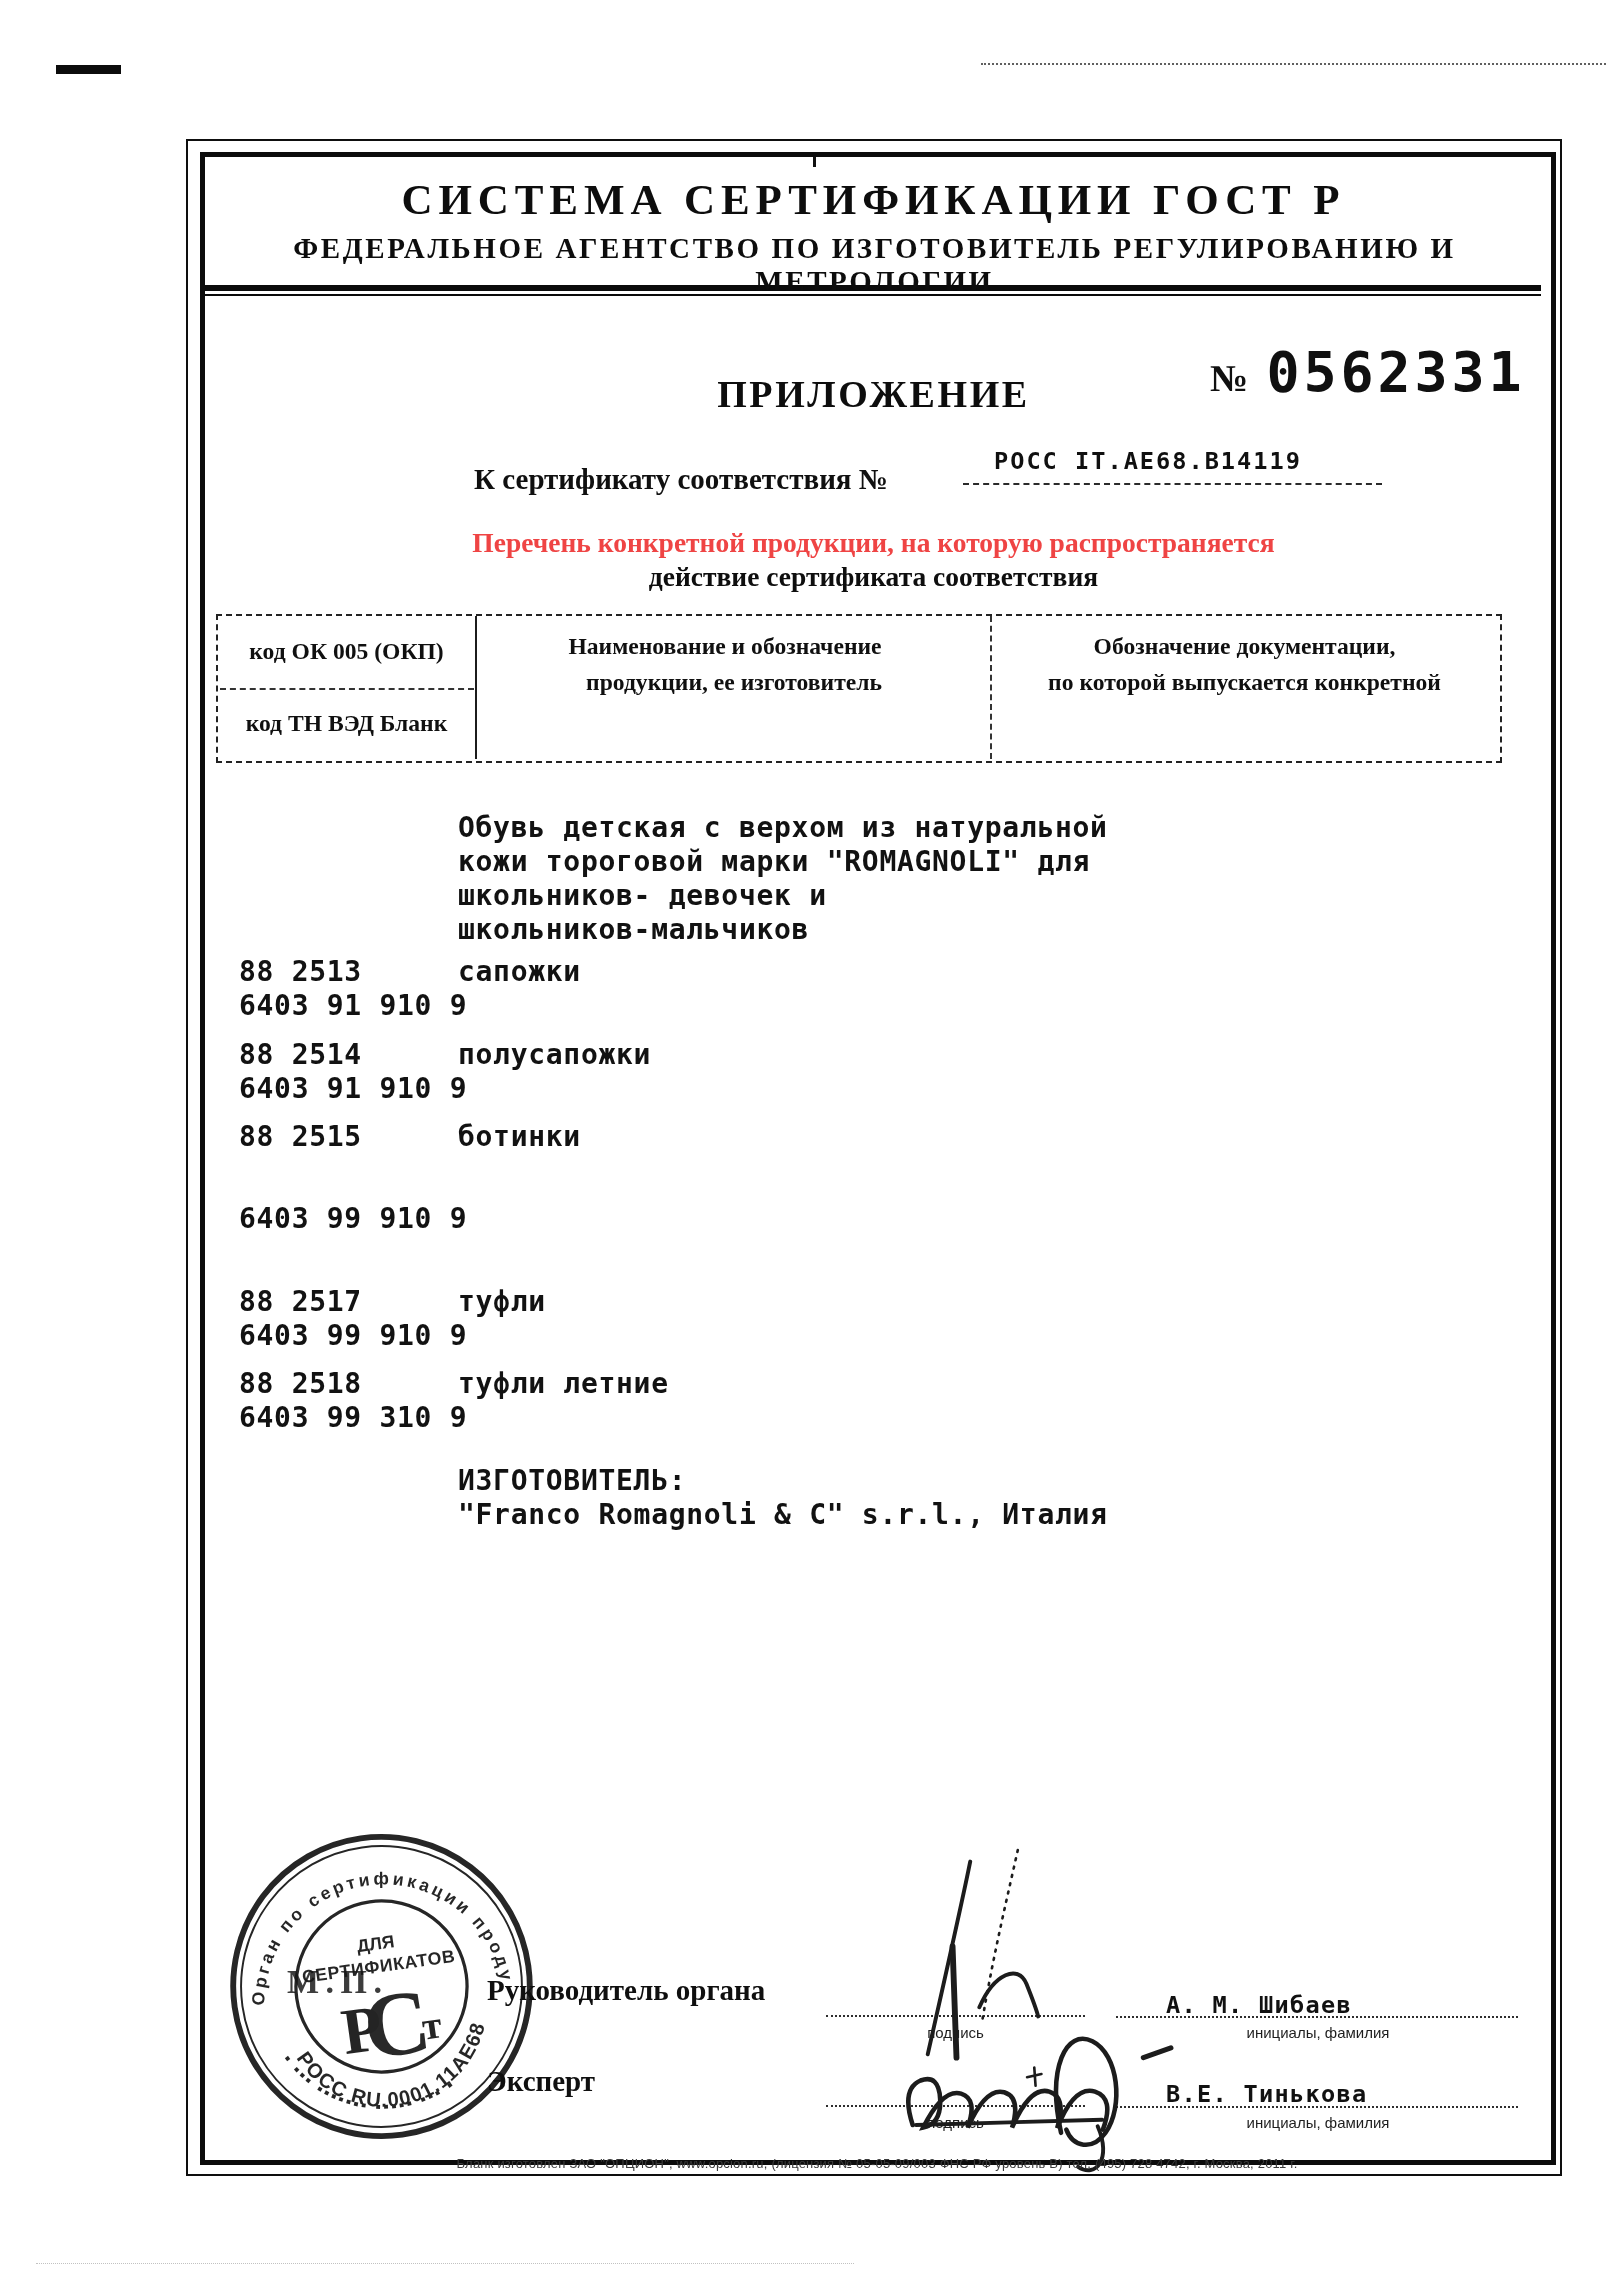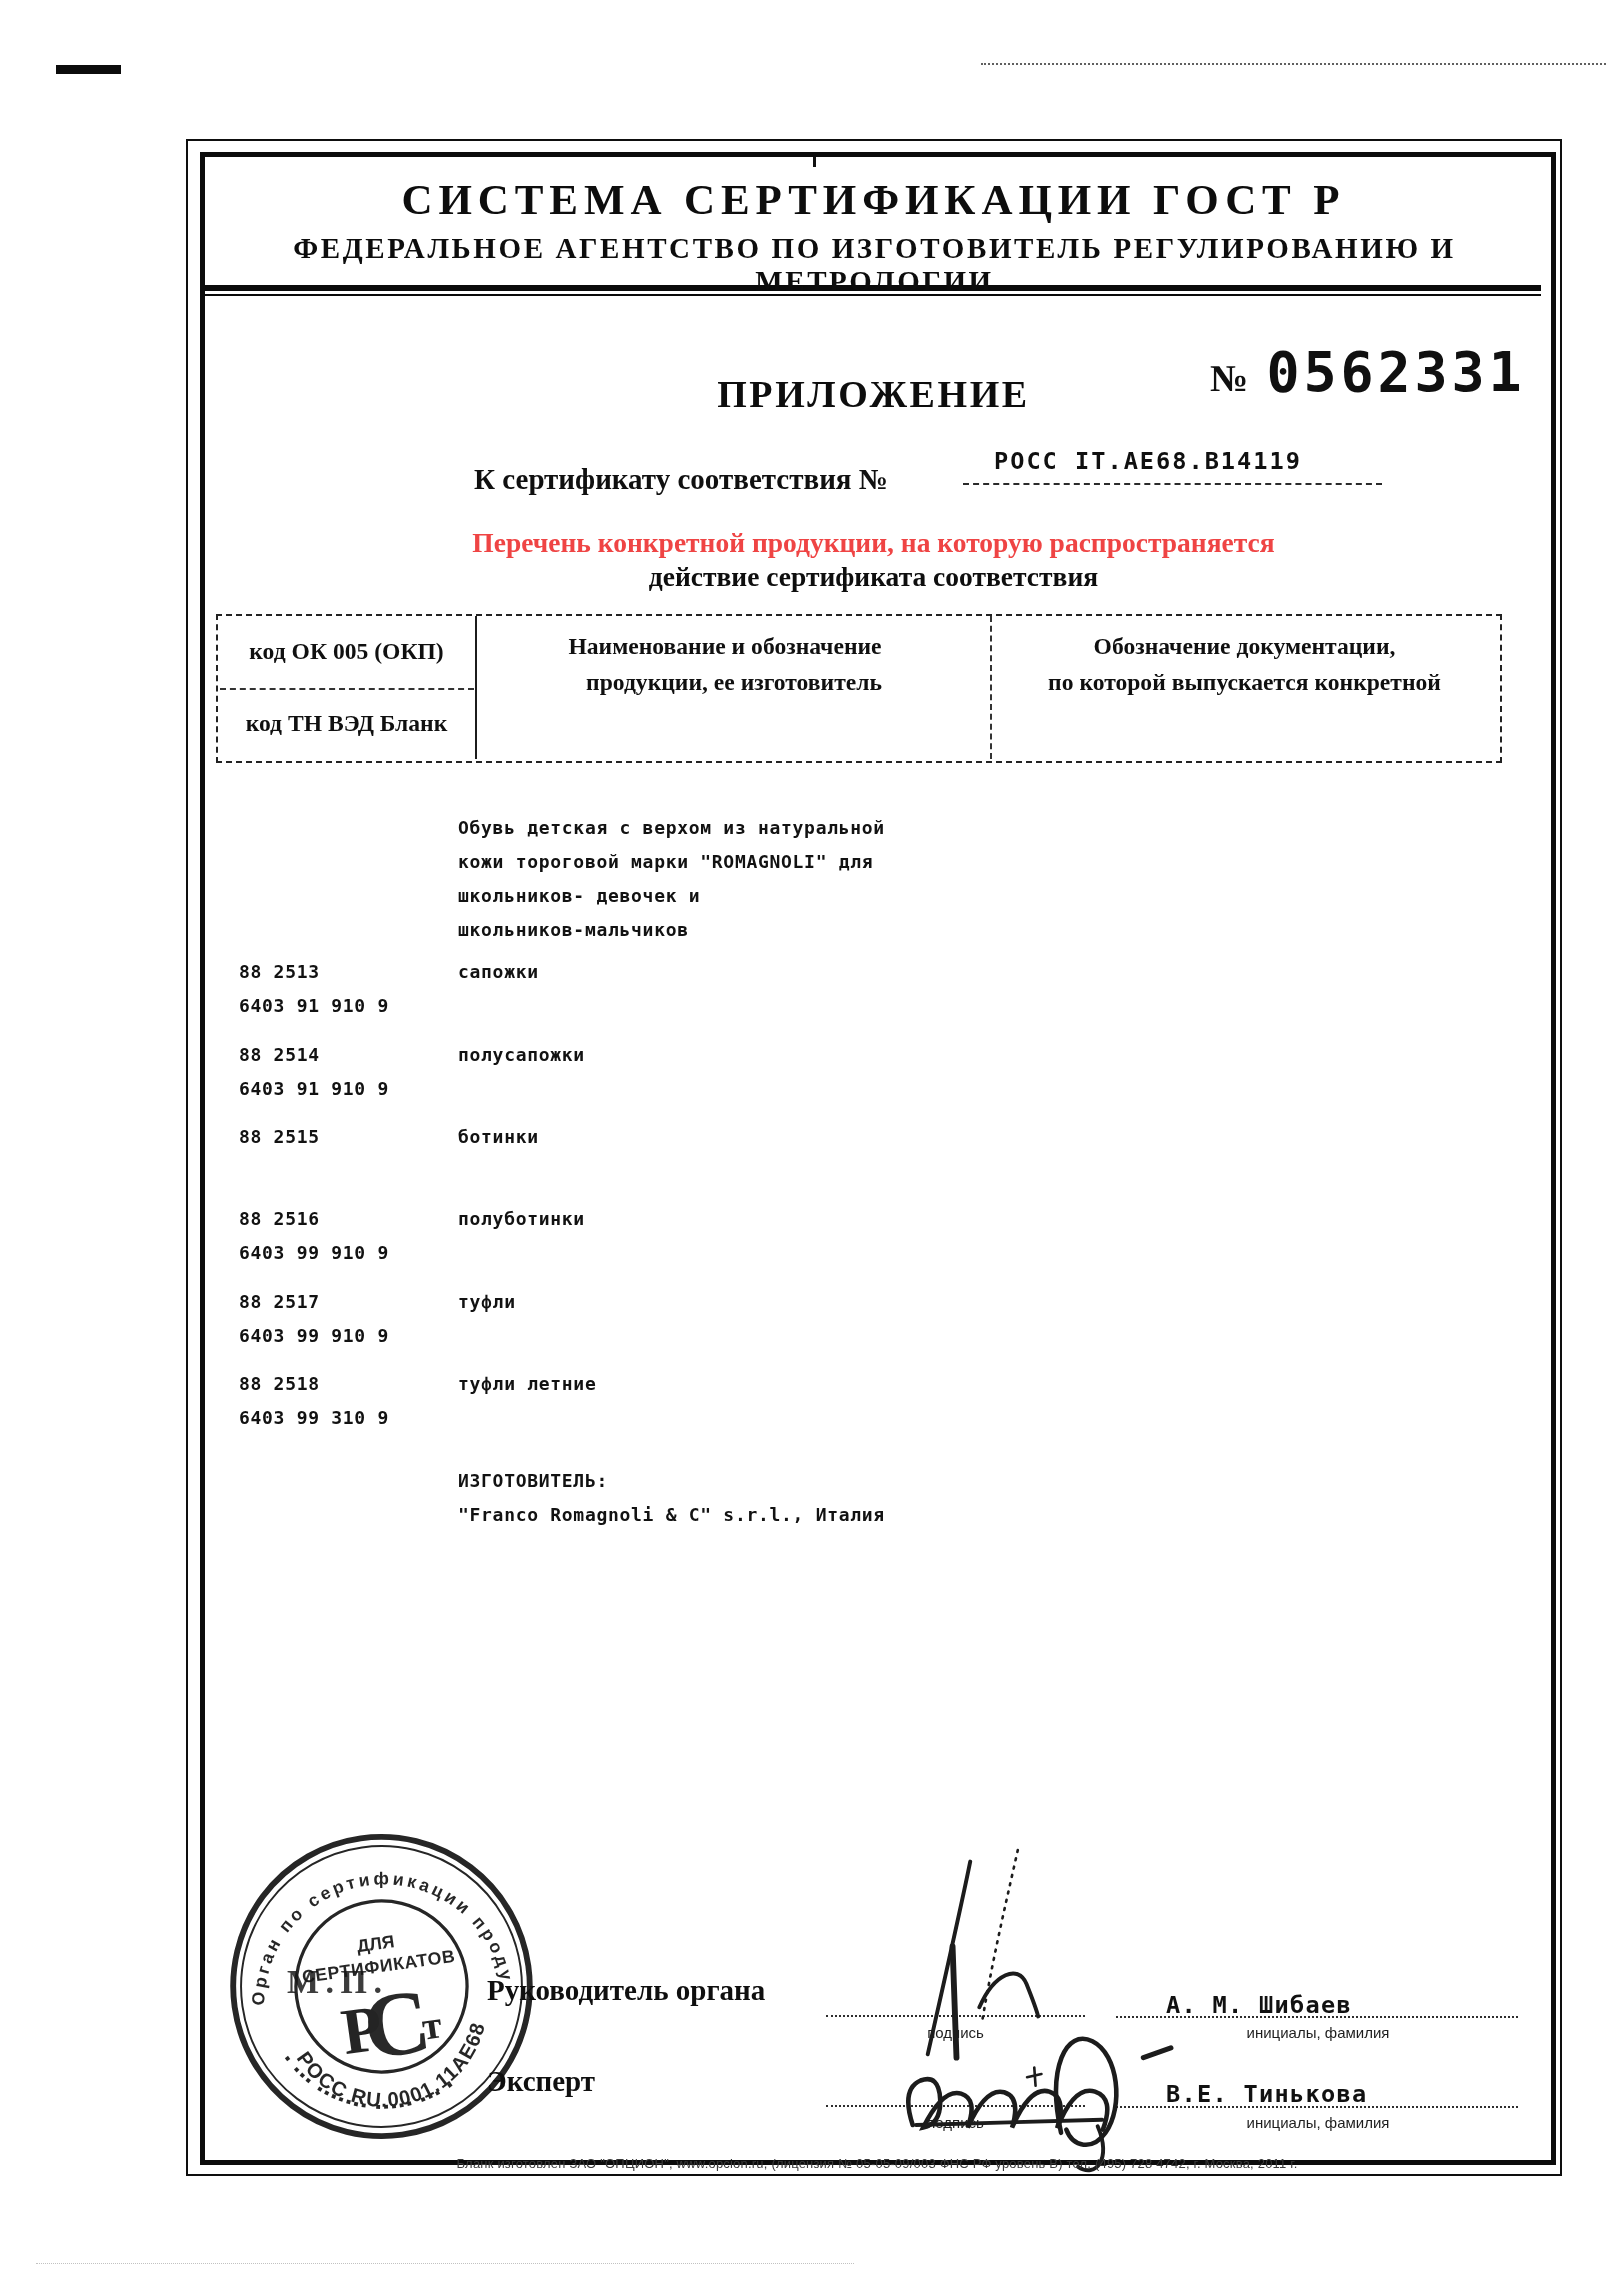--- a/index.html
+++ b/index.html
@@ -38,21 +38,21 @@
   .col-div2{left:990px;top:616px;width:0;height:143px;border-left:2px dashed #333;}
   .col1-div-h{left:220px;top:688px;width:254px;height:0;border-top:2px dashed #333;}
   .th{font-size:23.6px;font-weight:bold;color:#101010;}
   .th-okp{left:222px;top:638px;width:249px;}
   .th-tnved{left:222px;top:710px;width:249px;}
   .th-c2a{left:470px;top:633px;width:510px;}
   .th-c2b{left:479px;top:669px;width:510px;}
   .th-c3a{left:994px;top:633px;width:501px;}
   .th-c3b{left:994px;top:669px;width:501px;}
   
-  .tw{font-family:"DejaVu Sans Mono",monospace;font-weight:bold;font-size:18px;letter-spacing:0.7px;color:#121212;}
+  .tw{font-family:"DejaVu Sans Mono",monospace;font-weight:bold;font-size:28px;letter-spacing:0.7px;color:#121212;}
   .descr{left:458px;top:811px;line-height:34px;white-space:pre;}
   .item{left:239px;width:916px;line-height:34px;}
   .item .row1{display:flex;}
   .item .code{width:219px;}
   .maker{left:458px;top:1464px;line-height:34px;}
   
   .mp-mark{left:287px;top:1963px;font-size:34px;font-weight:bold;color:#3c3c3c;letter-spacing:6.5px;}
   .stamp{left:228px;top:1833px;width:307px;height:307px;transform:rotate(-8deg);opacity:.93;}
   
   .sig-label{font-size:29px;font-weight:bold;color:#0f0f0f;}
@@ -139,24 +139,20 @@
   </div>
 
   <div class="abs tw item" style="top: 1120px;">
     <div class="row1">
       <span class="code">88 2515</span>
       <span>ботинки</span>
     </div>
   </div>
 
   <div class="abs tw item" style="top: 1202px;">
-    <div class="row1">
-      <span class="code">88 2516</span>
-      <span>полуботинки</span>
-    </div>
     <div>6403 99 910 9</div>
   </div>
 
   <div class="abs tw item" style="top: 1285px;">
     <div class="row1">
       <span class="code">88 2517</span>
       <span>туфли</span>
     </div>
     <div>6403 99 910 9</div>
   </div>

